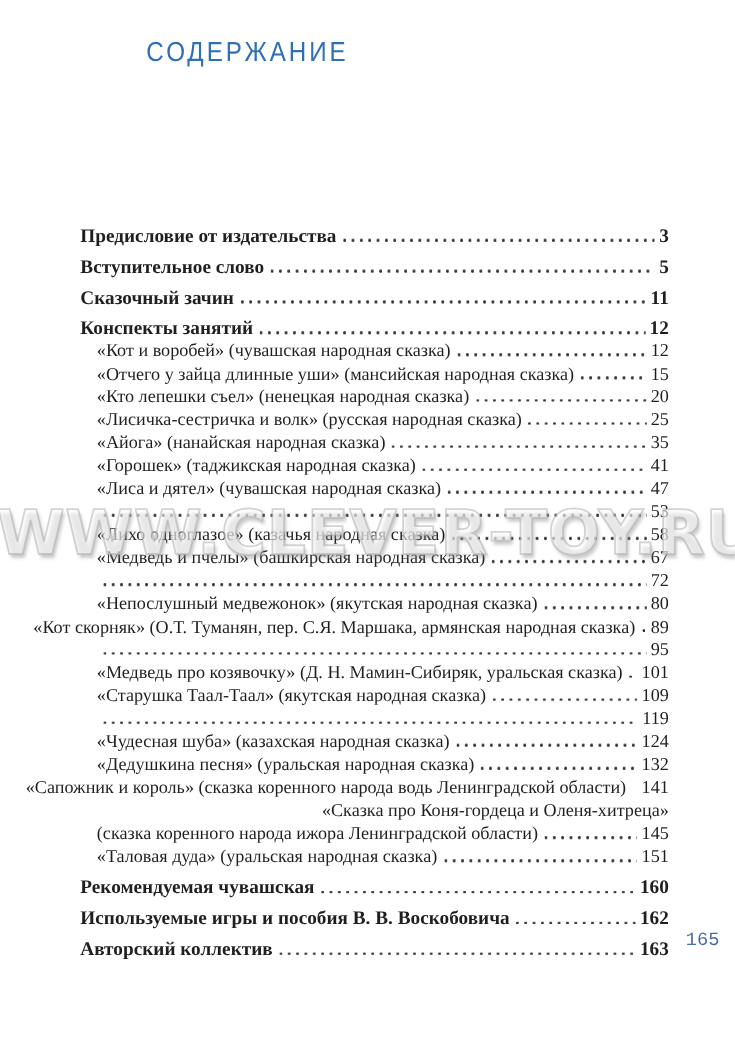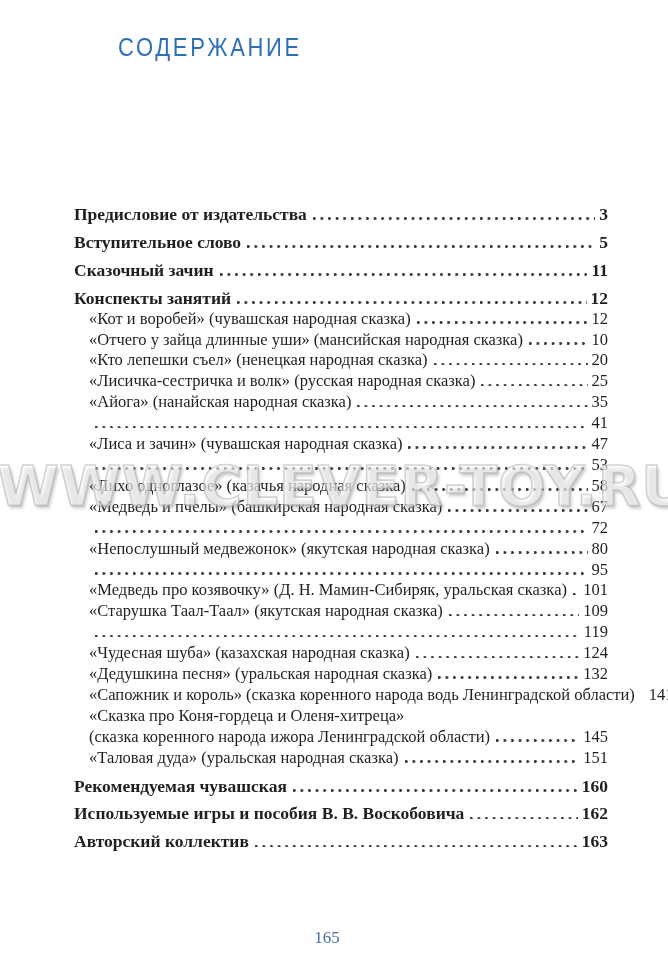--- a/index.html
+++ b/index.html
@@ -8,47 +8,46 @@
     --text:#1f1f1f;
     --dot:#3a3a3a;
   }
   html,body{margin:0;padding:0;background:#ffffff;}
   body{
     width:668px;height:960px;position:relative;overflow:hidden;
     font-family:"Liberation Serif","DejaVu Serif",serif;color:var(--text);
   }
   .page{
     position:absolute;inset:0;
-    padding:0 60px 0 58px;
+    padding:0 60px 0 73px;
     box-sizing:border-box;
   }
   .title{
     margin:33px 0 0 60px;
     font-family:"Liberation Sans","DejaVu Sans",sans-serif;
     font-weight:500;
     font-size:25px;
     letter-spacing:3px;
     color:var(--accent-blue);
     transform:scaleX(0.88);
     transform-origin:left center;
     white-space:nowrap;
   }
   .toc{margin-top:142px;}
   .row{
     display:flex;align-items:baseline;
     line-height:20.9px;
     font-size:16.5px;
-    margin-left:16px;
   }
   .row.bold{
     font-weight:bold;
     font-size:17.5px;
     margin-top:7px;
   }
-  .row.sub{padding-left:15px;}
+  .row.sub{padding-left:15px;justify-content:flex-end;}
   .t{white-space:nowrap;}
   .dots{
     flex:1 1 auto;
     height:2.6px;
     min-width:4px;
     margin:0 4px 0 6px;
     background-image:radial-gradient(circle at 1.3px 1.3px, var(--dot) 1.15px, transparent 1.5px);
     background-size:7.6px 2.6px;
     background-repeat:repeat-x;
     background-position:left bottom;
@@ -65,23 +64,23 @@
     letter-spacing:0.5px;
     white-space:nowrap;
     color:rgba(255,255,255,0.55);
     -webkit-text-stroke:1.6px rgba(175,175,175,0.55);
     text-shadow:2px 3px 3px rgba(140,140,140,0.45);
     pointer-events:none;
     user-select:none;
   }
   .footer-num{
     position:absolute;
-    top:928px;left:0;right:14px;
-    text-align:center;
-    font-family:Liberation Serif, serif;
+    top:846px;left:0;right:14px;
+    text-align:right;
+    font-family:Liberation Mono, monospace;
     font-size:17px;
     color:var(--footer-blue);
   }
 </style>
 </head>
 <body>
 
 <div class="page">
   <div class="title">СОДЕРЖАНИЕ</div>
   <div class="toc">
@@ -106,43 +105,44 @@
     <span class="p">12</span>
   </div>
       <div class="row sub">
     <span class="t">«Кот и воробей» (чувашская народная сказка)</span>
     <span class="dots"></span>
     <span class="p">12</span>
   </div>
       <div class="row sub">
     <span class="t">«Отчего у зайца длинные уши» (мансийская народная сказка)</span>
     <span class="dots"></span>
-    <span class="p">10</span>
+    <span class="p">15</span>
   </div>
       <div class="row sub">
     <span class="t">«Кто лепешки съел» (ненецкая народная сказка)</span>
     <span class="dots"></span>
     <span class="p">20</span>
   </div>
       <div class="row sub">
     <span class="t">«Лисичка-сестричка и волк» (русская народная сказка)</span>
     <span class="dots"></span>
     <span class="p">25</span>
   </div>
       <div class="row sub">
     <span class="t">«Айога» (нанайская народная сказка)</span>
     <span class="dots"></span>
     <span class="p">35</span>
   </div>
       <div class="row sub">
+    <span class="t">«Горошек» (таджикская народная сказка)</span>
     <span class="dots"></span>
     <span class="p">41</span>
   </div>
       <div class="row sub">
-    <span class="t">«Лиса и зачин» (чувашская народная сказка)</span>
+    <span class="t">«Лиса и дятел» (чувашская народная сказка)</span>
     <span class="dots"></span>
     <span class="p">47</span>
   </div>
       <div class="row sub">
     <span class="dots"></span>
     <span class="p">53</span>
   </div>
       <div class="row sub">
     <span class="t">«Лихо одноглазое» (казачья народная сказка)</span>
     <span class="dots"></span>
@@ -154,20 +154,25 @@
     <span class="p">67</span>
   </div>
       <div class="row sub">
     <span class="dots"></span>
     <span class="p">72</span>
   </div>
       <div class="row sub">
     <span class="t">«Непослушный медвежонок» (якутская народная сказка)</span>
     <span class="dots"></span>
     <span class="p">80</span>
+  </div>
+      <div class="row sub">
+    <span class="t">«Кот скорняк» (О.Т. Туманян, пер. С.Я. Маршака, армянская народная сказка)</span>
+    <span class="dots"></span>
+    <span class="p">89</span>
   </div>
       <div class="row sub">
     <span class="dots"></span>
     <span class="p">95</span>
   </div>
       <div class="row sub">
     <span class="t">«Медведь про козявочку» (Д. Н. Мамин-Сибиряк, уральская сказка)</span>
     <span class="dots"></span>
     <span class="p">101</span>
   </div>

